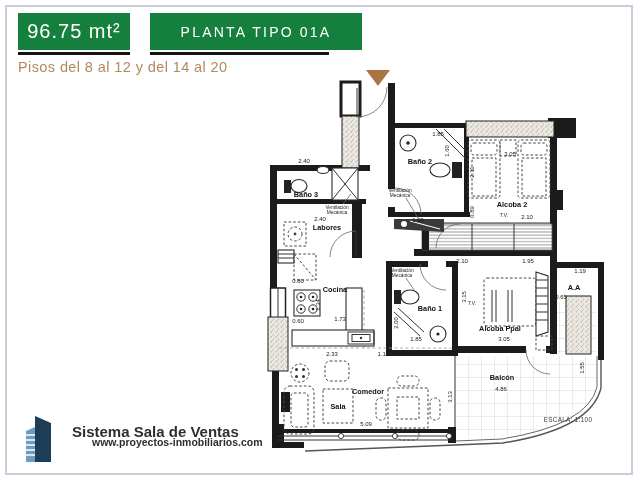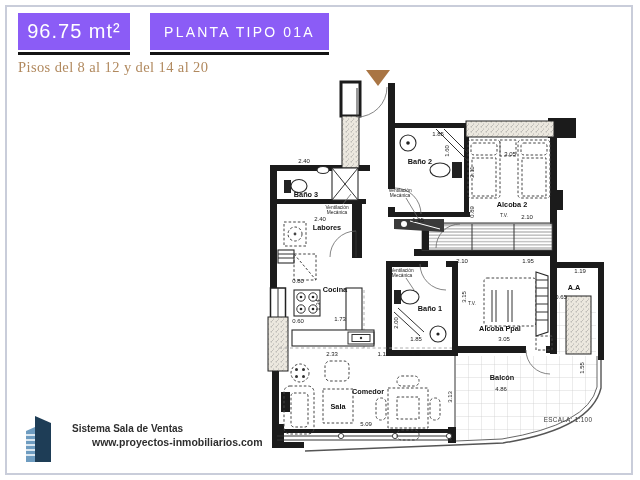--- a/index.html
+++ b/index.html
@@ -1,27 +1,27 @@
 <!DOCTYPE html>
 <html><head>
 <meta charset="utf-8">
 <style>
   html,body{margin:0;padding:0;background:#fff;}
   .stage{position:relative;width:640px;height:480px;background:#fff;overflow:hidden;
          font-family:"Liberation Sans",sans-serif;}
   .frame{position:absolute;left:5px;top:5px;width:624px;height:466px;
          border:2px solid #c9cdda;pointer-events:none;}
-  .badge{position:absolute;background:#8b5cf6;color:#fff;display:flex;
+  .badge{position:absolute;background:#15803d;color:#fff;display:flex;
          align-items:center;justify-content:center;white-space:nowrap;}
   #badge-area{left:18px;top:13px;width:112px;height:37px;font-size:20px;letter-spacing:1px;}
-  #badge-plan{left:150px;top:13px;width:179px;height:37px;font-size:14px;letter-spacing:2.2px;}
+  #badge-plan{left:150px;top:13px;width:212px;height:37px;font-size:14px;letter-spacing:2.2px;}
   .uline{position:absolute;top:52px;height:3px;background:#141414;}
   #uline1{left:18px;width:112px;} #uline2{left:150px;width:179px;}
-  .floors{position:absolute;left:18px;top:59px;font-size:14.5px;color:#b1895e;letter-spacing:.4px;font-family:Liberation Serif, serif;}
-  .f-company{position:absolute;left:72px;top:423px;font-size:10px;font-weight:bold;color:#2e2e2e;}
+  .floors{position:absolute;left:18px;top:59px;font-size:14.5px;color:#b1895e;letter-spacing:.4px;}
+  .f-company{position:absolute;left:72px;top:423px;font-size:15px;font-weight:bold;color:#2e2e2e;}
   .f-web{position:absolute;left:48px;top:436px;font-size:10.5px;font-weight:bold;color:#2e2e2e;margin-left:44px;}
   .f-phones{position:absolute;left:22px;top:450px;font-size:9.5px;font-weight:bold;color:#2e2e2e;
             display:flex;align-items:center;gap:3px;}
   .wa{display:inline-flex;width:12px;height:12px;border-radius:50%;background:#2bb741;color:#fff;
       font-size:8px;align-items:center;justify-content:center;line-height:1;}
   #logo{position:absolute;left:26px;top:416px;}
   svg text{font-family:"Liberation Sans",sans-serif;}
   .wall{fill:#1b1b1b;}
   .thin{stroke:#333;stroke-width:1;fill:none;}
   .lite{stroke:#999;stroke-width:.8;fill:none;stroke-dasharray:3 2.5;}

